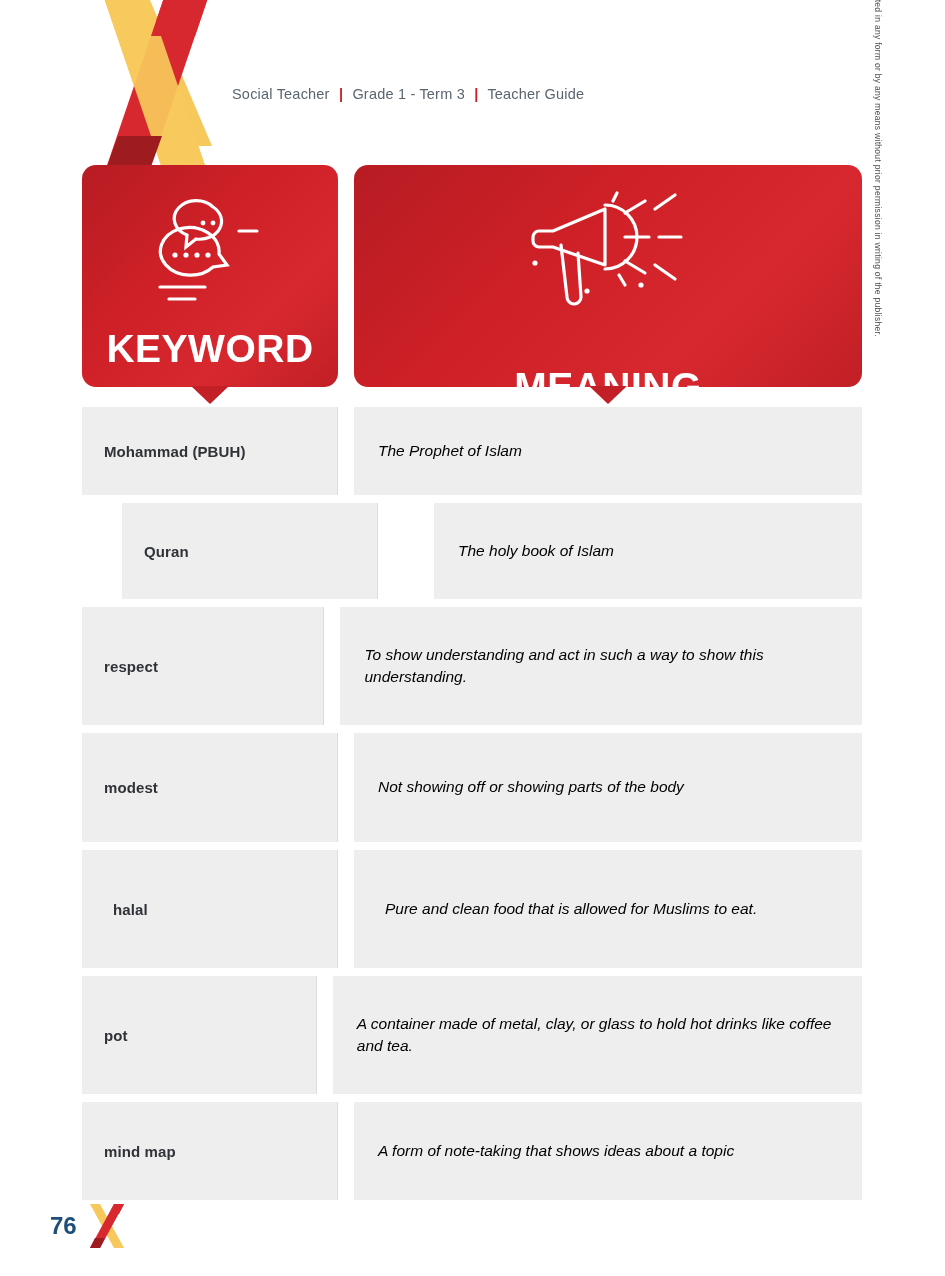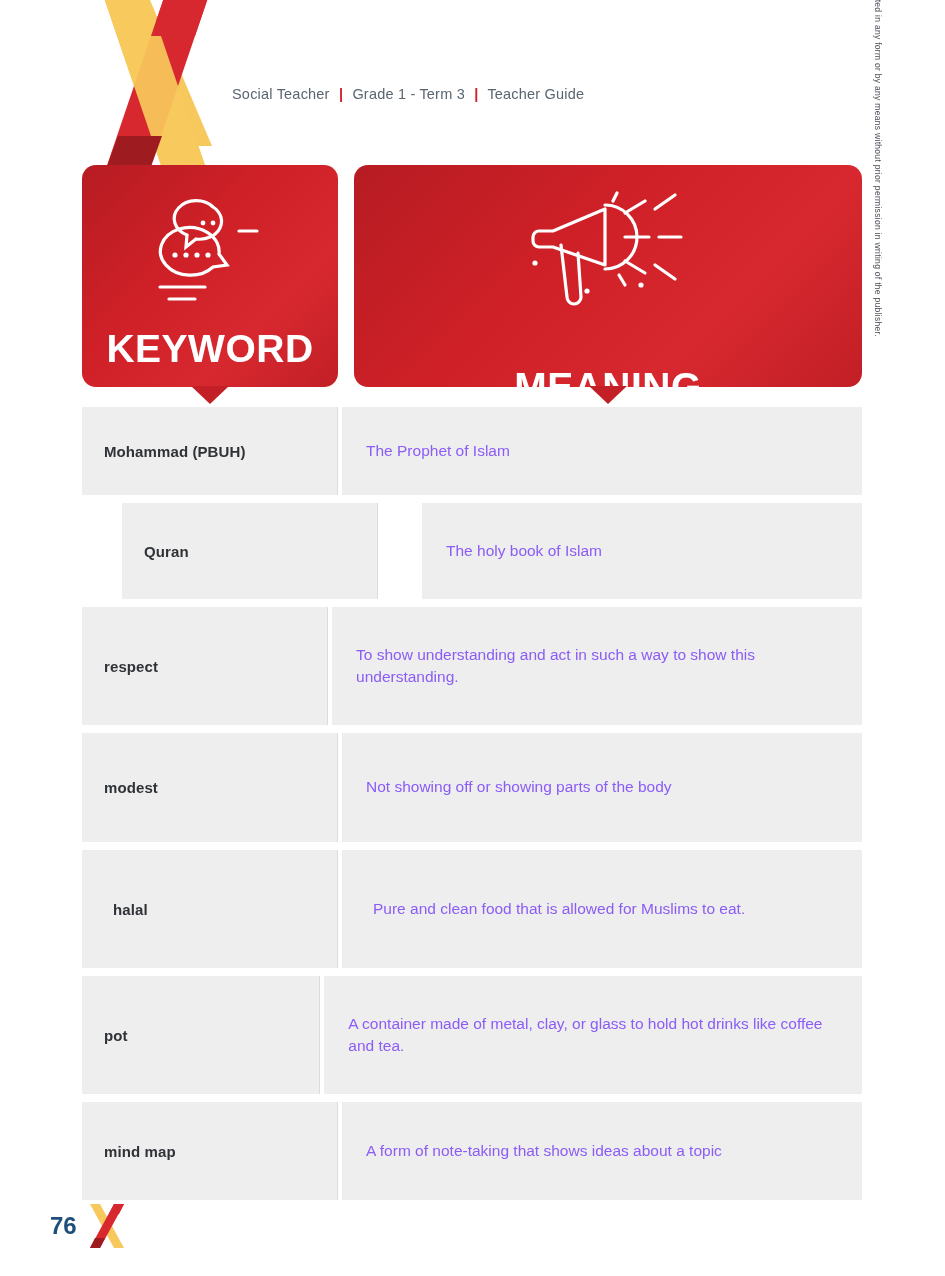--- a/index.html
+++ b/index.html
@@ -91,21 +91,21 @@
     border-left: 19px solid transparent;
     border-right: 19px solid transparent;
     border-top: 18px solid #c21f26;
   }
 
   .tbody {
     margin-top: 20px;
   }
   .trow {
     display: flex;
-    gap: 4px;
+    gap: 16px;
     margin-bottom: 8px;
     align-items: flex-end;
   }
   .cell {
     background: #eeeeee;
     box-sizing: border-box;
     display: flex;
     align-items: center;
   }
   .cell.kw {
@@ -114,22 +114,23 @@
     font-size: 15px;
     font-weight: 700;
     color: #2f3337;
     border-right: 1px solid #dcdcdc;
     letter-spacing: 0.1px;
   }
   .cell.mg {
     flex: 1 1 auto;
     padding: 0 24px;
     font-size: 15.5px;
-    color: #8b5cf6;
+    color: #000000;
     line-height: 1.45;
+    font-style: italic;
   }
   .r1 .cell { height: 88px; }
   .r2 .cell { height: 96px; margin-left: 40px; }
   .r3 .cell { height: 118px; }
   .r4 .cell { height: 109px; }
   .r5 .cell { height: 118px; padding-left: 31px; }
   .r6 .cell { height: 118px; }
   .r7 .cell { height: 98px; }
 
   

